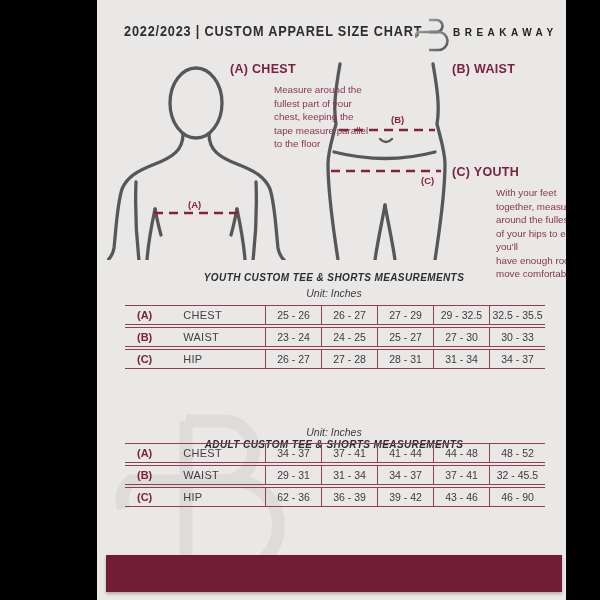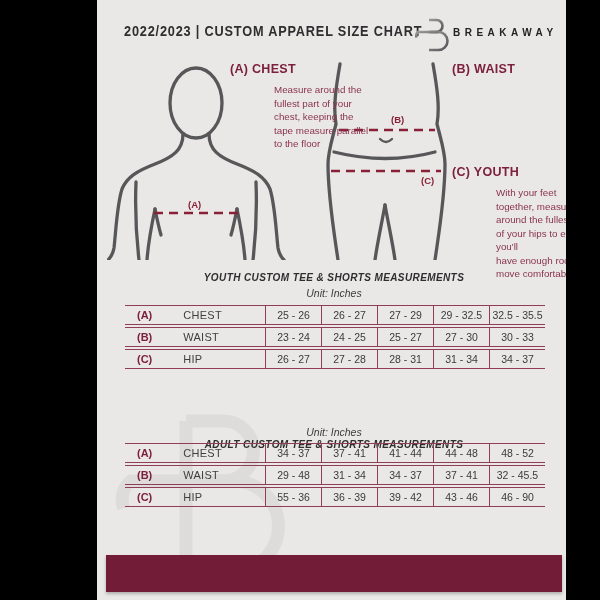--- a/index.html
+++ b/index.html
@@ -188,29 +188,29 @@
       <tr>
         <td class="lbl"><span class="key">(A)</span> <span class="nm">CHEST</span></td>
         <td class="sz">34 - 37</td>
         <td class="sz">37 - 41</td>
         <td class="sz">41 - 44</td>
         <td class="sz">44 - 48</td>
         <td class="sz">48 - 52</td>
       </tr>
       <tr>
         <td class="lbl"><span class="key">(B)</span> <span class="nm">WAIST</span></td>
-        <td class="sz">29 - 48</td>
+        <td class="sz">29 - 31</td>
         <td class="sz">31 - 34</td>
         <td class="sz">34 - 37</td>
         <td class="sz">37 - 41</td>
         <td class="sz">32 - 45.5</td>
       </tr>
       <tr>
         <td class="lbl"><span class="key">(C)</span> <span class="nm">HIP</span></td>
-        <td class="sz">55 - 36</td>
+        <td class="sz">62 - 36</td>
         <td class="sz">36 - 39</td>
         <td class="sz">39 - 42</td>
         <td class="sz">43 - 46</td>
         <td class="sz">46 - 90</td>
       </tr>
     </tbody>
       </table>
 
     <div class="footer-bar"></div>
   </div>

